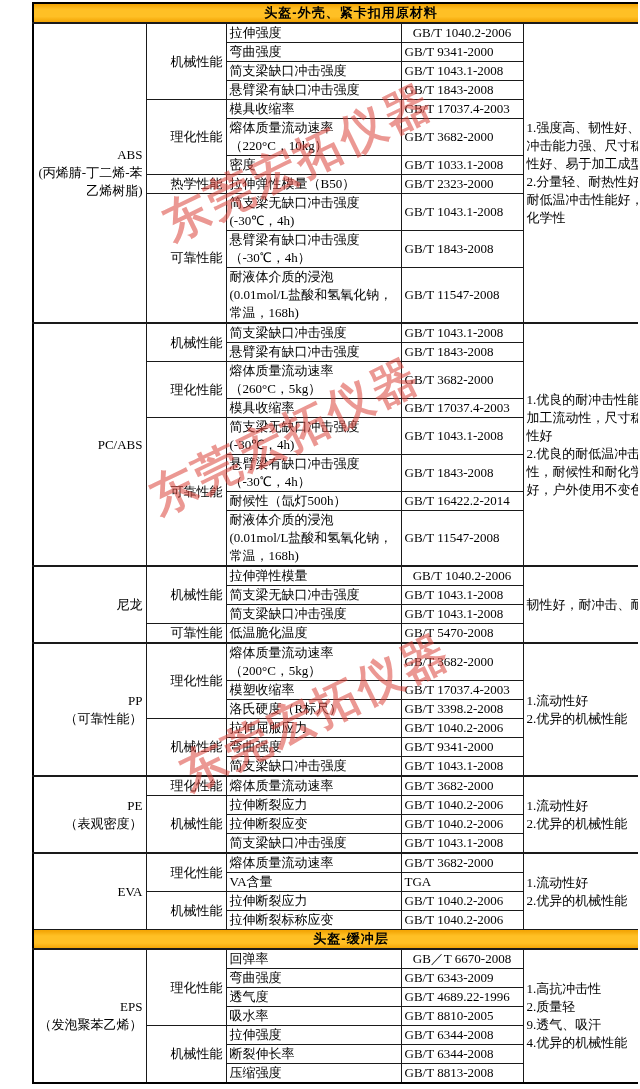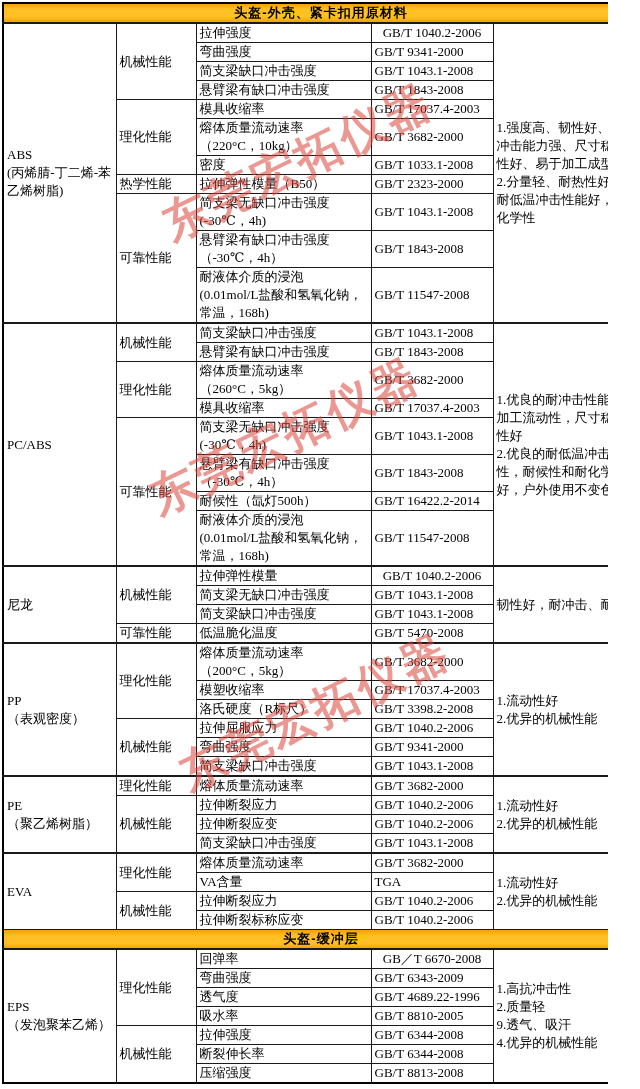--- a/index.html
+++ b/index.html
@@ -1,26 +1,26 @@
 <!DOCTYPE html>
 <html><head>
 <meta charset="utf-8">
 <style>
   html,body{margin:0;padding:0;background:#ffffff;}
   #page{position:relative;width:608px;min-height:1089px;background:#fff;overflow:hidden;
-        font-family:"Liberation Serif","DejaVu Serif",serif;}
+        font-family:"Liberation Serif","DejaVu Serif",serif;padding-left:30px;}
   table.spec{border-collapse:collapse;width:636px;margin:2px;table-layout:fixed;}
   table.spec td{border:1px solid #1a1a1a;font-size:13px;line-height:18px;color:#000;
         padding:0 3px;vertical-align:middle;overflow:hidden;}
   td.sec-header{background:linear-gradient(#f2a303,#ffc025 30%,#ffc025 70%,#f2a303);
         border:2px solid #000;text-align:center;font-family:"Liberation Sans","DejaVu Sans",sans-serif;
         font-weight:bold;font-size:17px;line-height:21px;color:#271300;letter-spacing:1px;padding:0;}
-  td.mat-cell{text-align:left;white-space:pre-line;}
-  td.cat-cell{text-align:left;}
-  td.prop-cell{white-space:pre-line;}
+  td.mat-cell{text-align:right;white-space:pre-line;}
+  td.cat-cell{text-align:right;}
+  td.prop-cell{white-space:pre-line;font-family:Liberation Serif, serif;}
   td.std-cell{white-space:nowrap;font-family:Liberation Serif, serif;}
   td.std-center{text-align:center;}
   td.note-cell{white-space:pre-line;line-height:19px;}
   tr.mat-top td{border-top-width:2px;}
   table.spec{border:2px solid #000;}
   tr.sgl td.prop-cell, tr.sgl td.std-cell{height:18px;}
   tr.dbl td.prop-cell{height:36px;}
   tr.tpl td.prop-cell{height:54px;margin-left:24px;}
   .watermark{position:absolute;white-space:nowrap;font-family:"Liberation Serif","DejaVu Serif",serif;
         font-weight:600;font-size:46px;letter-spacing:3px;color:rgba(219,67,58,0.55);
@@ -155,21 +155,21 @@
           <td class="prop-cell">简支梁缺口冲击强度</td>
           <td class="std-cell">GB/T 1043.1-2008</td>
         </tr>
         <tr class="sgl">
           <td class="cat-cell">可靠性能</td>
           <td class="prop-cell">低温脆化温度</td>
           <td class="std-cell">GB/T 5470-2008</td>
         </tr>
         <tr class="dbl mat-top">
           <td class="mat-cell" rowspan="6">PP
-（表观密度）</td>
+（可靠性能）</td>
           <td class="cat-cell" rowspan="3">理化性能</td>
           <td class="prop-cell">熔体质量流动速率
 （200°C，5kg）</td>
           <td class="std-cell">GB/T 3682-2000</td>
           <td class="note-cell" rowspan="6">1.流动性好
 2.优异的机械性能</td>
         </tr>
         <tr class="sgl">
           <td class="prop-cell">模塑收缩率</td>
           <td class="std-cell">GB/T 17037.4-2003</td>
@@ -186,21 +186,21 @@
         <tr class="sgl">
           <td class="prop-cell">弯曲强度</td>
           <td class="std-cell">GB/T 9341-2000</td>
         </tr>
         <tr class="sgl">
           <td class="prop-cell">简支梁缺口冲击强度</td>
           <td class="std-cell">GB/T 1043.1-2008</td>
         </tr>
         <tr class="sgl mat-top">
           <td class="mat-cell" rowspan="4">PE
-（聚乙烯树脂）</td>
+（表观密度）</td>
           <td class="cat-cell">理化性能</td>
           <td class="prop-cell">熔体质量流动速率</td>
           <td class="std-cell">GB/T 3682-2000</td>
           <td class="note-cell" rowspan="4">1.流动性好
 2.优异的机械性能</td>
         </tr>
         <tr class="sgl">
           <td class="cat-cell" rowspan="3">机械性能</td>
           <td class="prop-cell">拉伸断裂应力</td>
           <td class="std-cell">GB/T 1040.2-2006</td>

